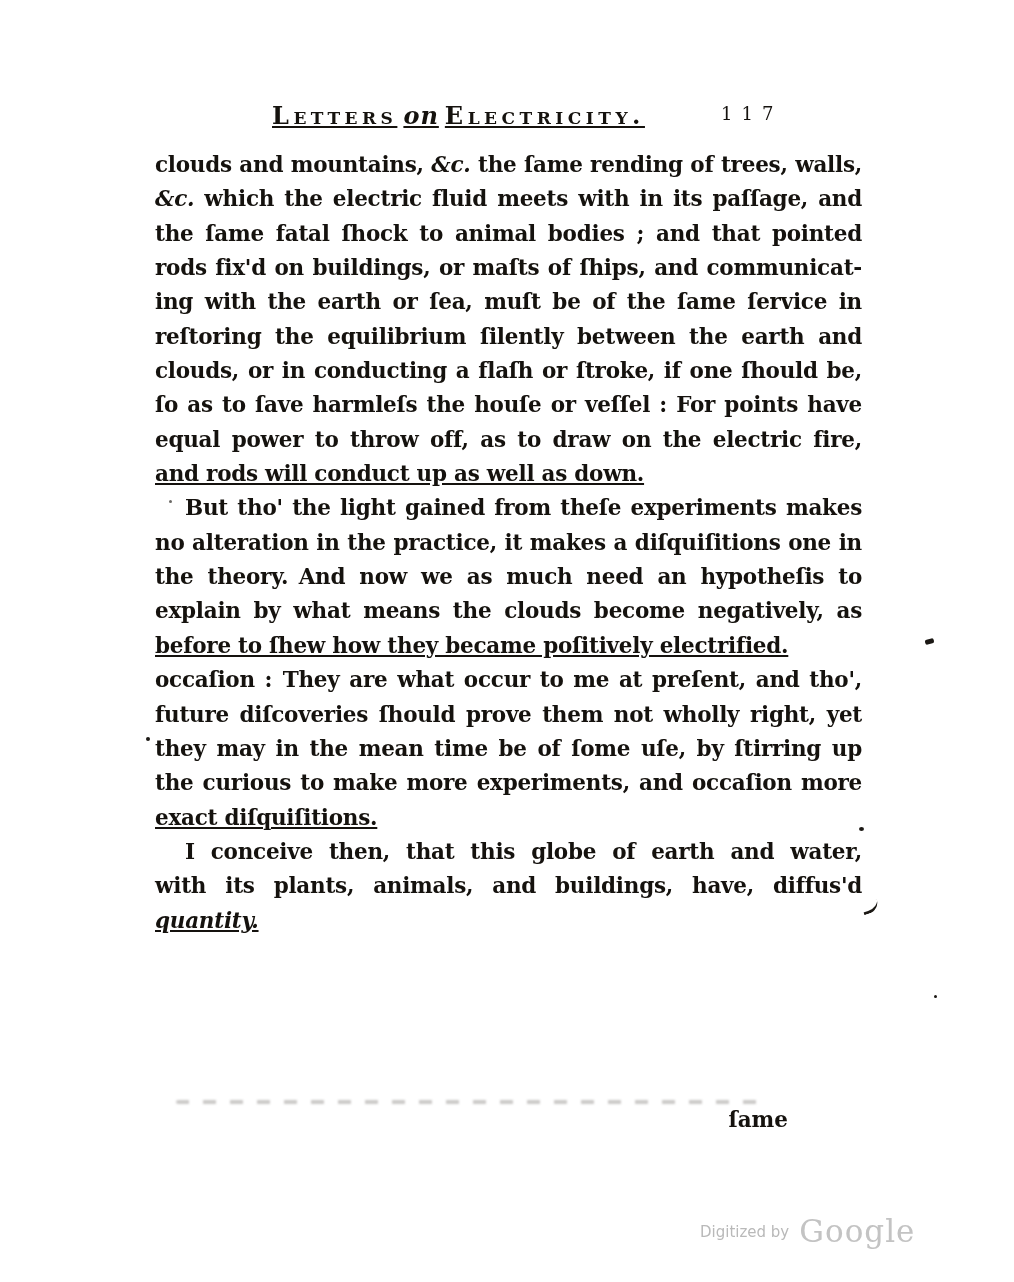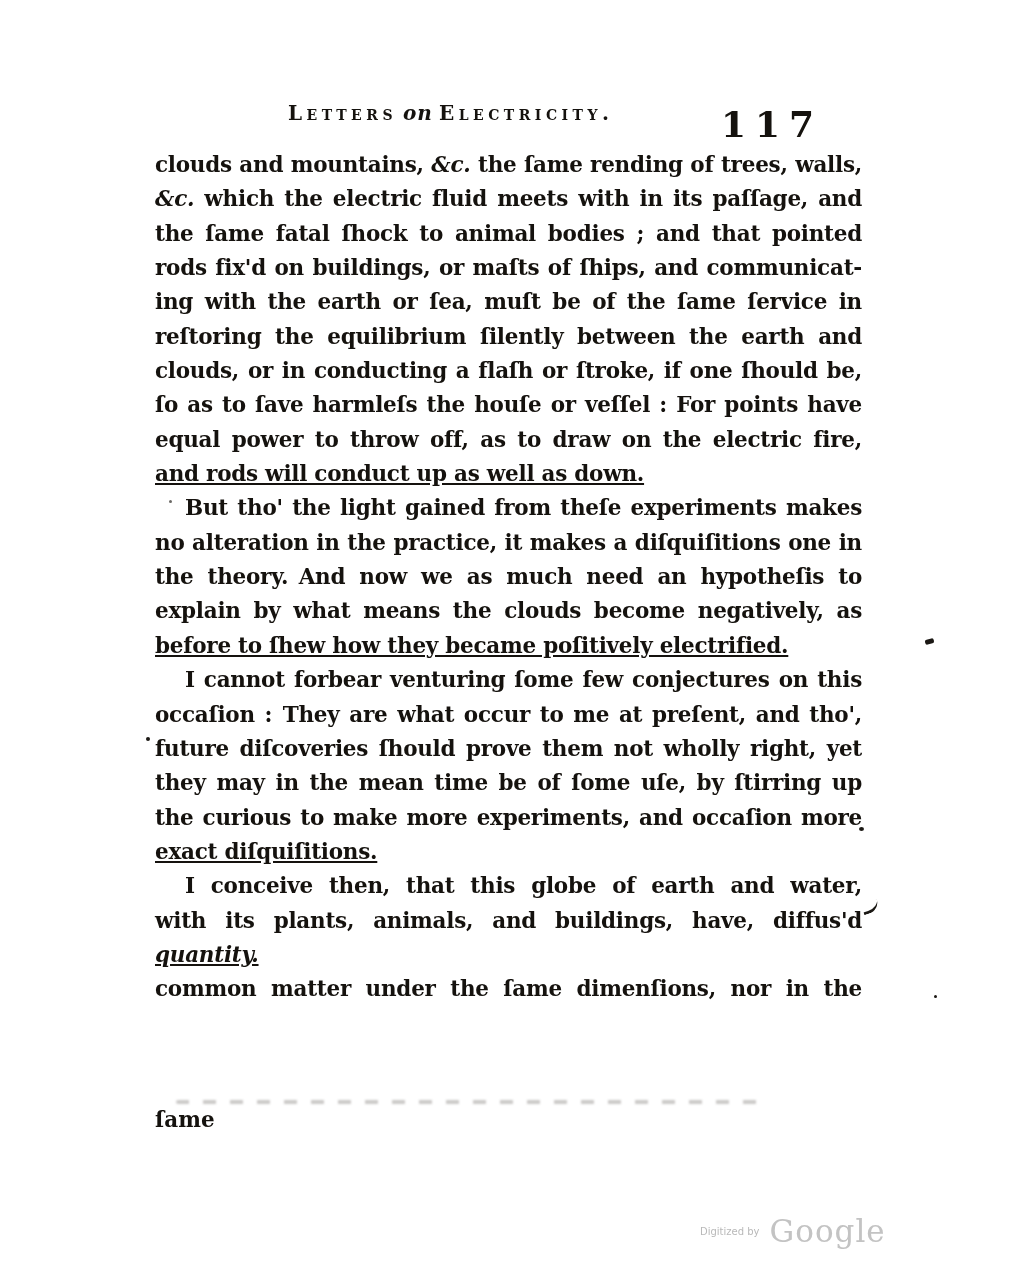--- a/index.html
+++ b/index.html
@@ -8,36 +8,36 @@
     background: #ffffff;
     position: relative;
     overflow: hidden;
     font-family: "DejaVu Serif", "Liberation Serif", serif;
     color: #15120e;
   }
   .page { position: absolute; inset: 0; }
 
   
   .heading-title {
-    position: absolute; left: 288px; top: 101px;
-    font-size: 20px; font-weight: bold; white-space: nowrap;
+    position: absolute; left: 272px; top: 101px;
+    font-size: 24px; font-weight: bold; white-space: nowrap; text-decoration: underline;
   }
   .heading-title .smallcaps {
     font-variant: small-caps;
     letter-spacing: 4.5px;
   }
   .heading-title .italic {
     font-style: italic;
     font-variant: normal;
     letter-spacing: 1px;
     padding: 0 6px;
   }
   .page-number {
     position: absolute; left: 721px; top: 103px;
-    font-size: 36px; font-weight: bold; letter-spacing: 9px;
+    font-size: 18px; font-weight: normal; letter-spacing: 9px;
   }
 
   
   .text-block {
     position: absolute; left: 155px; top: 148px; width: 707px;
   }
   .line {
     font-size: 21.5px;
     font-weight: bold;
     line-height: 34.35px;
@@ -45,20 +45,21 @@
     text-align: justify;
     text-align-last: justify;
   }
   .line.flush { text-align-last: left; text-decoration: underline; }
   .line.indent { text-indent: 30px; }
   .it { font-style: italic; }
 
   .catchword-line {
     position: absolute; left: 155px; top: 1103px; width: 633px;
     font-size: 21.5px; font-weight: bold; line-height: 34.35px;
+    text-align: right;
   }
 
   
   .ghost-line {
     position: absolute; left: 176px; top: 1100px; width: 586px; height: 4px;
     background: repeating-linear-gradient(90deg,
       rgba(70, 64, 58, 0.55) 0px 13px,
       rgba(70, 64, 58, 0.0) 13px 27px);
     filter: blur(1.1px);
     opacity: 0.5;
@@ -74,21 +75,21 @@
   .speck-6 { left: 169px; top: 500px; width: 3px; height: 3px; border-radius: 50%; opacity: 0.65; }
 
   
   .watermark {
     position: absolute; left: 700px; top: 1216px;
     display: flex; align-items: center; gap: 10px;
     user-select: none;
   }
   .wm-prefix {
     font-family: "DejaVu Sans", "Liberation Sans", sans-serif;
-    font-size: 10px; color: #b9b9b9;
+    font-size: 15px; color: #b9b9b9;
   }
   .wm-brand {
     font-family: "DejaVu Serif", serif;
     font-size: 31px; color: #c3c3c3; letter-spacing: 1px;
     line-height: 1;
   }
 </style>
 </head>
 <body>
 
@@ -106,30 +107,28 @@
       <div class="line"><span>reſtoring the equilibrium ſilently between the earth and</span></div>
       <div class="line"><span>clouds, or in conducting a flaſh or ſtroke, if one ſhould be,</span></div>
       <div class="line"><span>ſo as to ſave harmleſs the houſe or veſſel : For points have</span></div>
       <div class="line"><span>equal power to throw off, as to draw on the electric fire,</span></div>
       <div class="line flush"><span>and rods will conduct up as well as down.</span></div>
       <div class="line indent"><span>But tho' the light gained from theſe experiments makes</span></div>
       <div class="line"><span>no alteration in the practice, it makes a diſquiſitions one in</span></div>
       <div class="line"><span>the theory. And now we as much need an hypotheſis to</span></div>
       <div class="line"><span>explain by what means the clouds become negatively, as</span></div>
       <div class="line flush"><span>before to ſhew how they became poſitively electrified.</span></div>
-      <div class="line indent"><span>I cannot forbear venturing ſome few conjectures on this</span></div>
       <div class="line"><span>occaſion : They are what occur to me at preſent, and tho',</span></div>
       <div class="line"><span>future diſcoveries ſhould prove them not wholly right, yet</span></div>
       <div class="line"><span>they may in the mean time be of ſome uſe, by ſtirring up</span></div>
       <div class="line"><span>the curious to make more experiments, and occaſion more</span></div>
       <div class="line flush"><span>exact diſquiſitions.</span></div>
       <div class="line indent"><span>I conceive then, that this globe of earth and water,</span></div>
       <div class="line"><span>with its plants, animals, and buildings, have, diffus'd</span></div>
       <div class="line flush"><span class="it">quantity.</span></div>
-      <div class="line"><span>common matter under the ſame dimenſions, nor in the</span></div>
     </div>
 
   <div class="catchword-line">
     <span>ſame</span>
   </div>
 
   <div class="ghost-line"></div>
 
   <div class="speck speck-1"></div>
   <div class="speck speck-2"></div>

